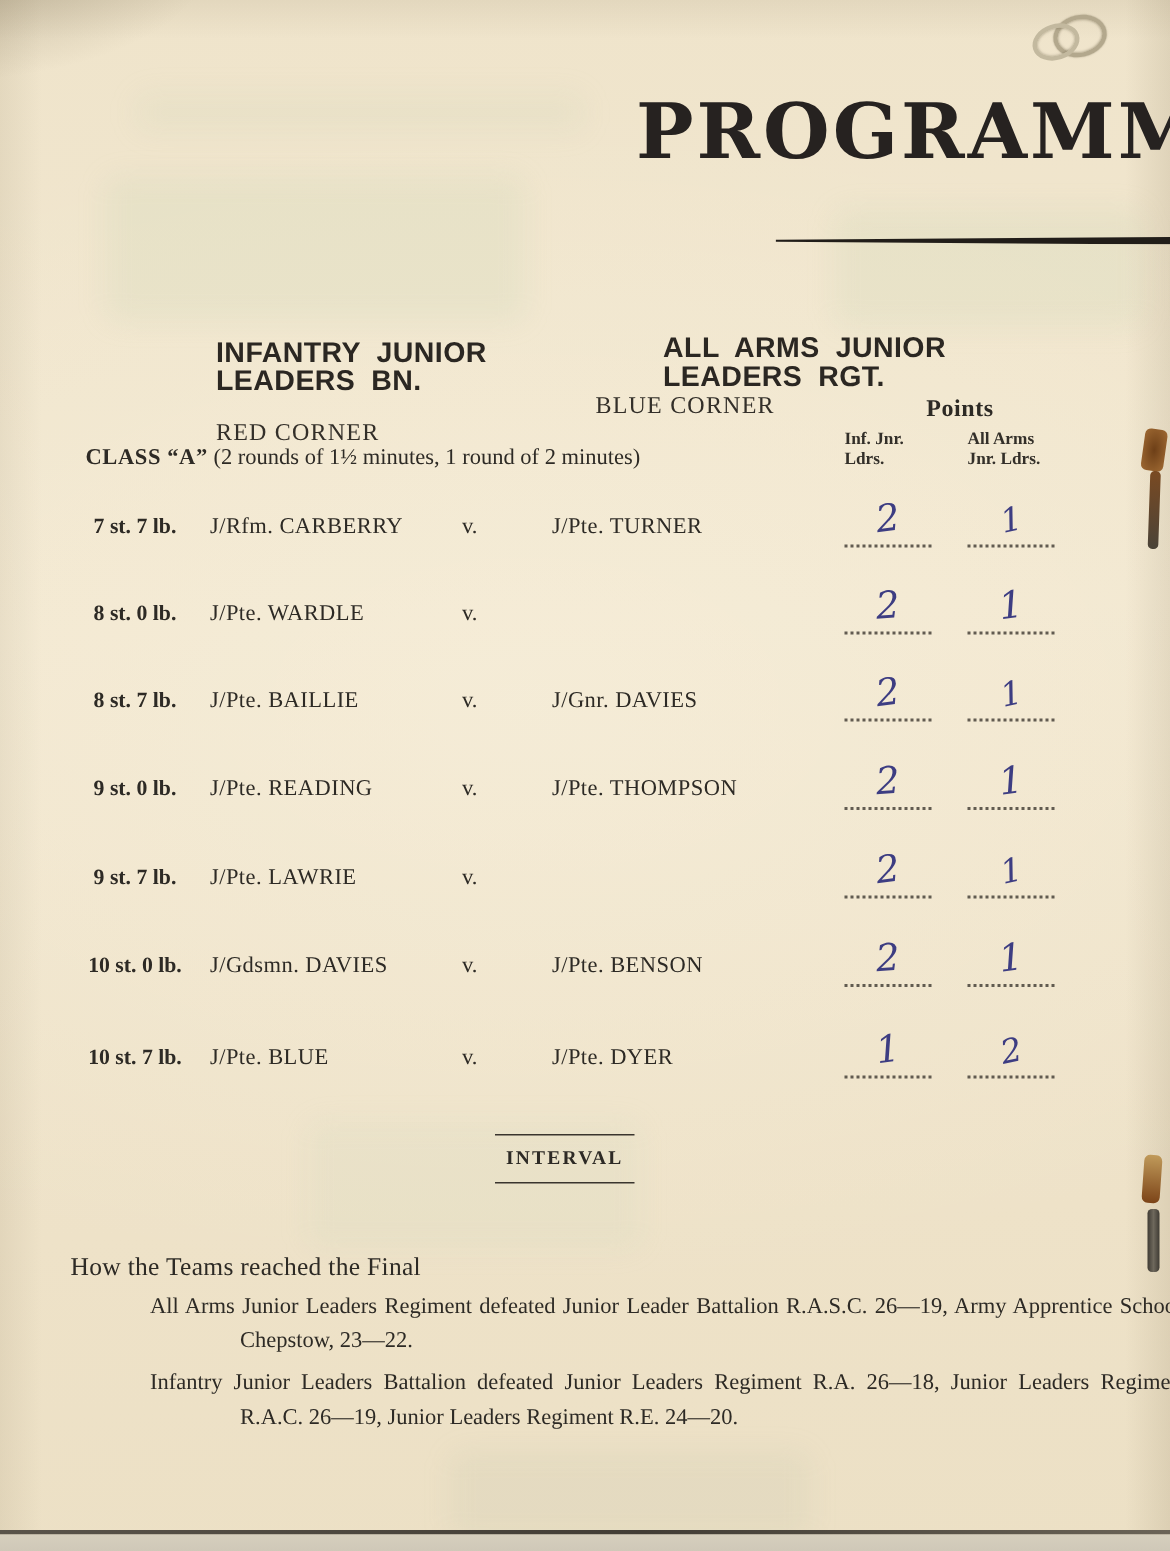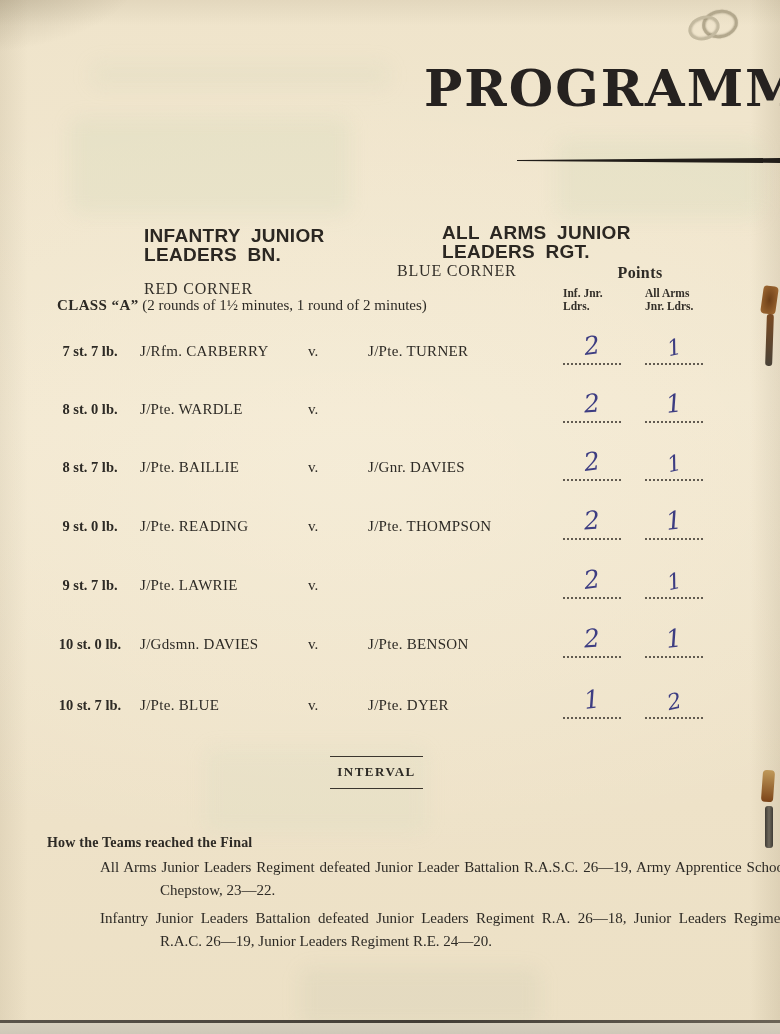--- a/index.html
+++ b/index.html
@@ -62,21 +62,21 @@
   .hand{display:inline-block;font-family:"DejaVu Serif", serif;font-style:italic;
     font-size:25px;color:#3d3d82;transform:rotate(-7deg);line-height:30px;}
   .bout:nth-of-type(odd) .s2 .hand{transform:rotate(-12deg) translateY(2px);font-size:22px;}
   .bout:nth-of-type(even) .s1 .hand{transform:rotate(-4deg);}
 
   .interval{position:absolute;left:330px;top:756px;width:93px;text-align:center;}
   .int-rule{height:1px;background:#3a352e;}
   .int-label{font-weight:700;font-size:13px;letter-spacing:1.5px;padding:7px 0 8px;}
 
   .footer{position:absolute;left:47px;top:835px;width:690px;}
-  .footer-heading{font-weight:700;font-size:14px;letter-spacing:.2px;}
+  .footer-heading{font-weight:400;font-size:17px;letter-spacing:.2px;}
   .footer p{margin:5px 0 4px 53px;width:632px;font-size:15px;line-height:23px;
     text-align:justify;padding-left:60px;text-indent:-60px;}
 
   .staple-loop{position:absolute;left:688px;top:8px;width:46px;height:30px;}
   .staple-loop span{position:absolute;border-radius:50%;}
   .sl1{left:14px;top:2px;width:30px;height:22px;border:3px solid #b3a88d;transform:rotate(-12deg);
     box-shadow:inset 0 0 2px rgba(90,80,55,.6), 0 0 1px rgba(90,80,55,.5);}
   .sl2{left:0px;top:8px;width:26px;height:18px;border:3px solid #c3b99f;transform:rotate(-18deg);
     box-shadow:inset 0 0 2px rgba(90,80,55,.5);}
   .rust{position:absolute;border-radius:4px;}

